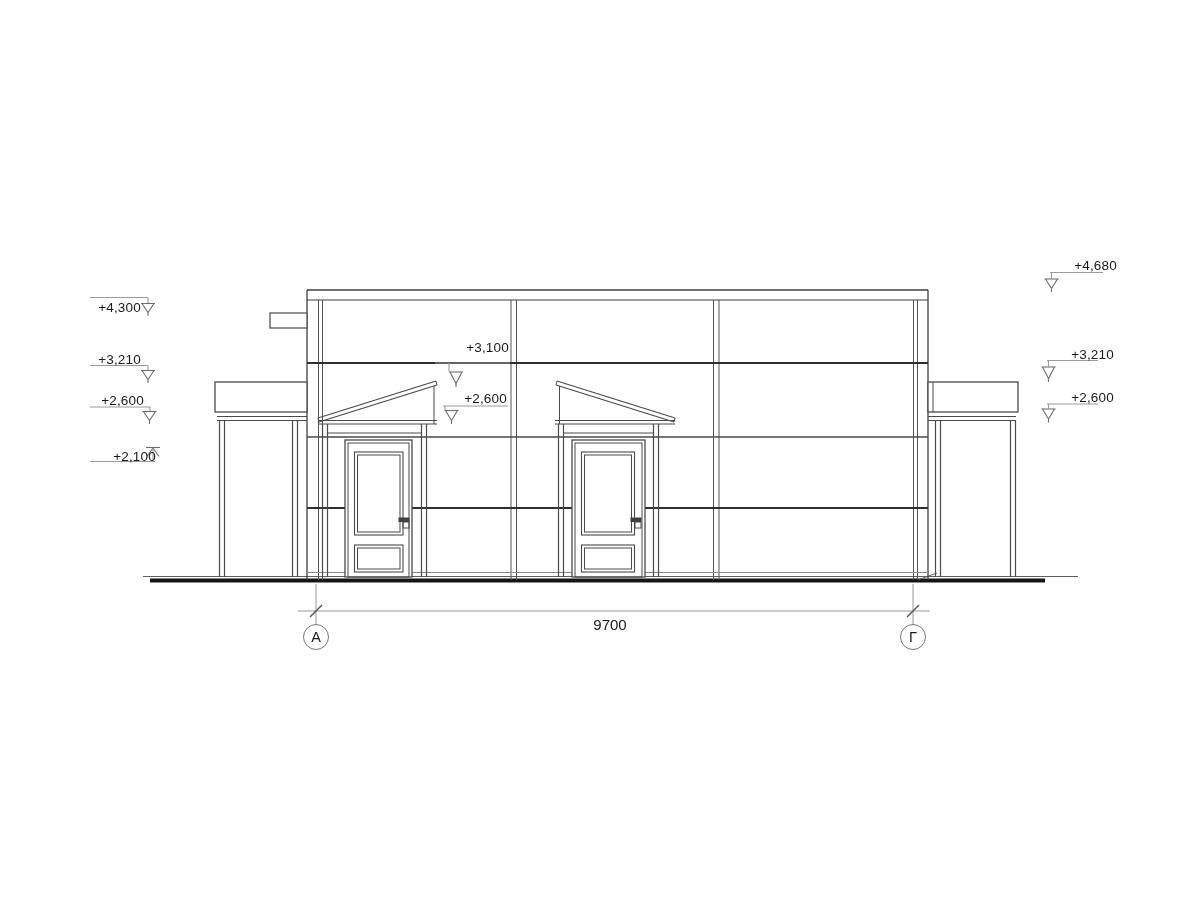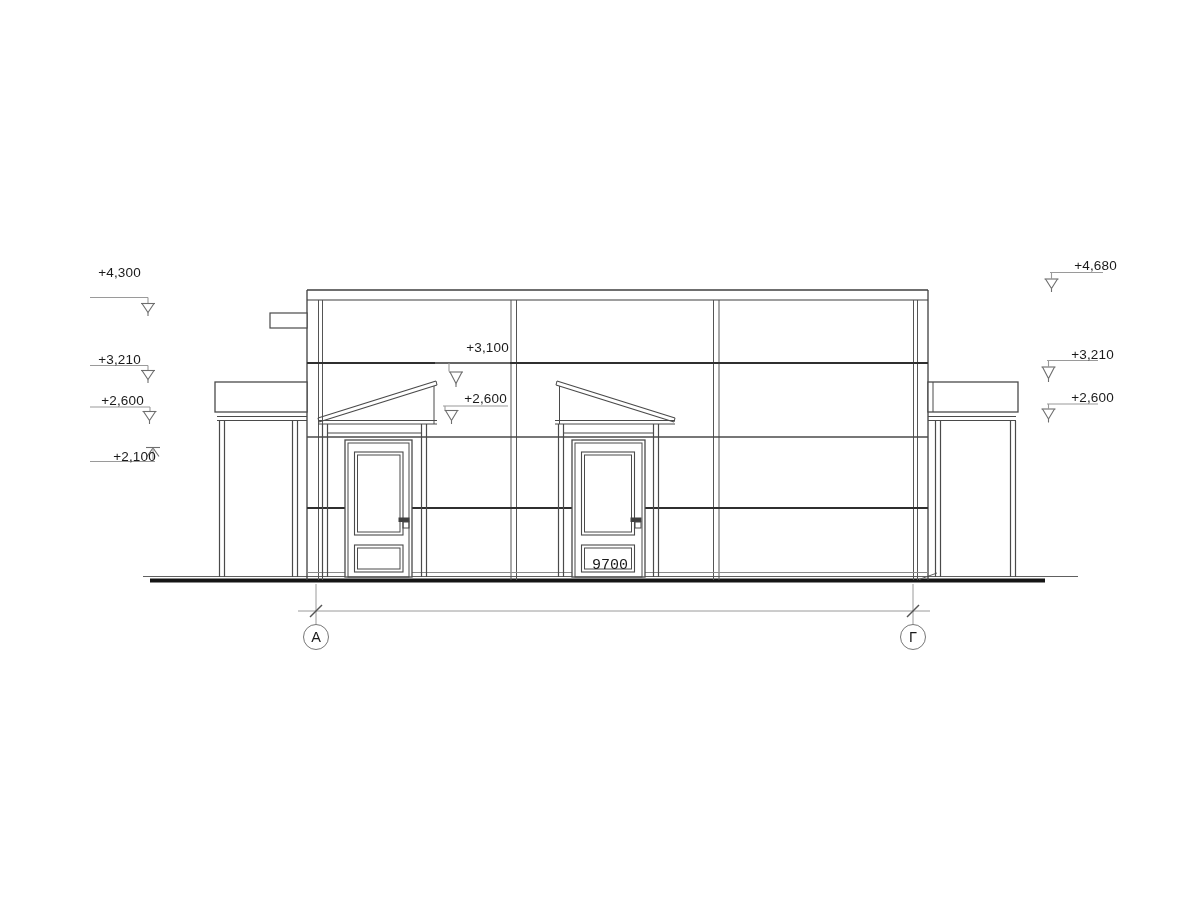--- a/index.html
+++ b/index.html
@@ -225,30 +225,30 @@
         <line x1="1047" y1="404" x2="1098" y2="404" stroke="var(--light)"></line>
         <line x1="1048.5" y1="404" x2="1048.5" y2="408.5" stroke="var(--light)"></line>
         <line x1="1041.5" y1="409" x2="1055.5" y2="409"></line>
         <path d="M1042.5 409 L1048.5 419 L1054.5 409"></path>
         <line x1="1048.5" y1="419" x2="1048.5" y2="422.5"></line>
       </g>
     </g>
   </svg>
 
 
-  <div class="lbl r" style="left:83px;top:265px;width:58px;">+4,300</div>
+  <div class="lbl r" style="left:83px;top:300px;width:58px;">+4,300</div>
   <div class="lbl r" style="left:83px;top:351.5px;width:58px;">+3,210</div>
   <div class="lbl r" style="left:86px;top:392.5px;width:58px;">+2,600</div>
   <div class="lbl r" style="left:98px;top:448.5px;width:58px;">+2,100</div>
 
   <div class="lbl r" style="left:449px;top:340px;width:60px;">+3,100</div>
   <div class="lbl r" style="left:447px;top:390.5px;width:60px;">+2,600</div>
 
   <div class="lbl l" style="left:1057px;top:257.5px;width:60px;">+4,680</div>
   <div class="lbl l" style="left:1054px;top:346.5px;width:60px;">+3,210</div>
   <div class="lbl l" style="left:1054px;top:389.5px;width:60px;">+2,600</div>
 
-  <div class="dim-text c" style="left:570px;top:557px;width:80px;font-family:Liberation Mono, monospace;">9700</div>
+  <div class="dim-text c" style="left:570px;top:616px;width:80px;">9700</div>
 
   <div class="axis-letter c" style="left:302px;top:629px;width:28px;">А</div>
   <div class="axis-letter c" style="left:899px;top:629px;width:28px;">Г</div>
 
 </div>
 
 </body></html>

